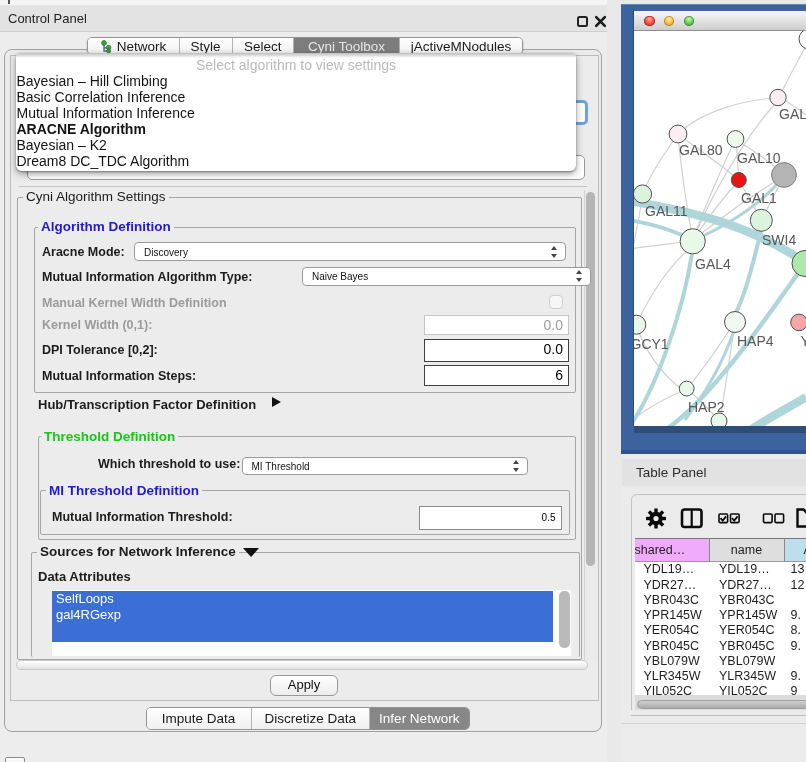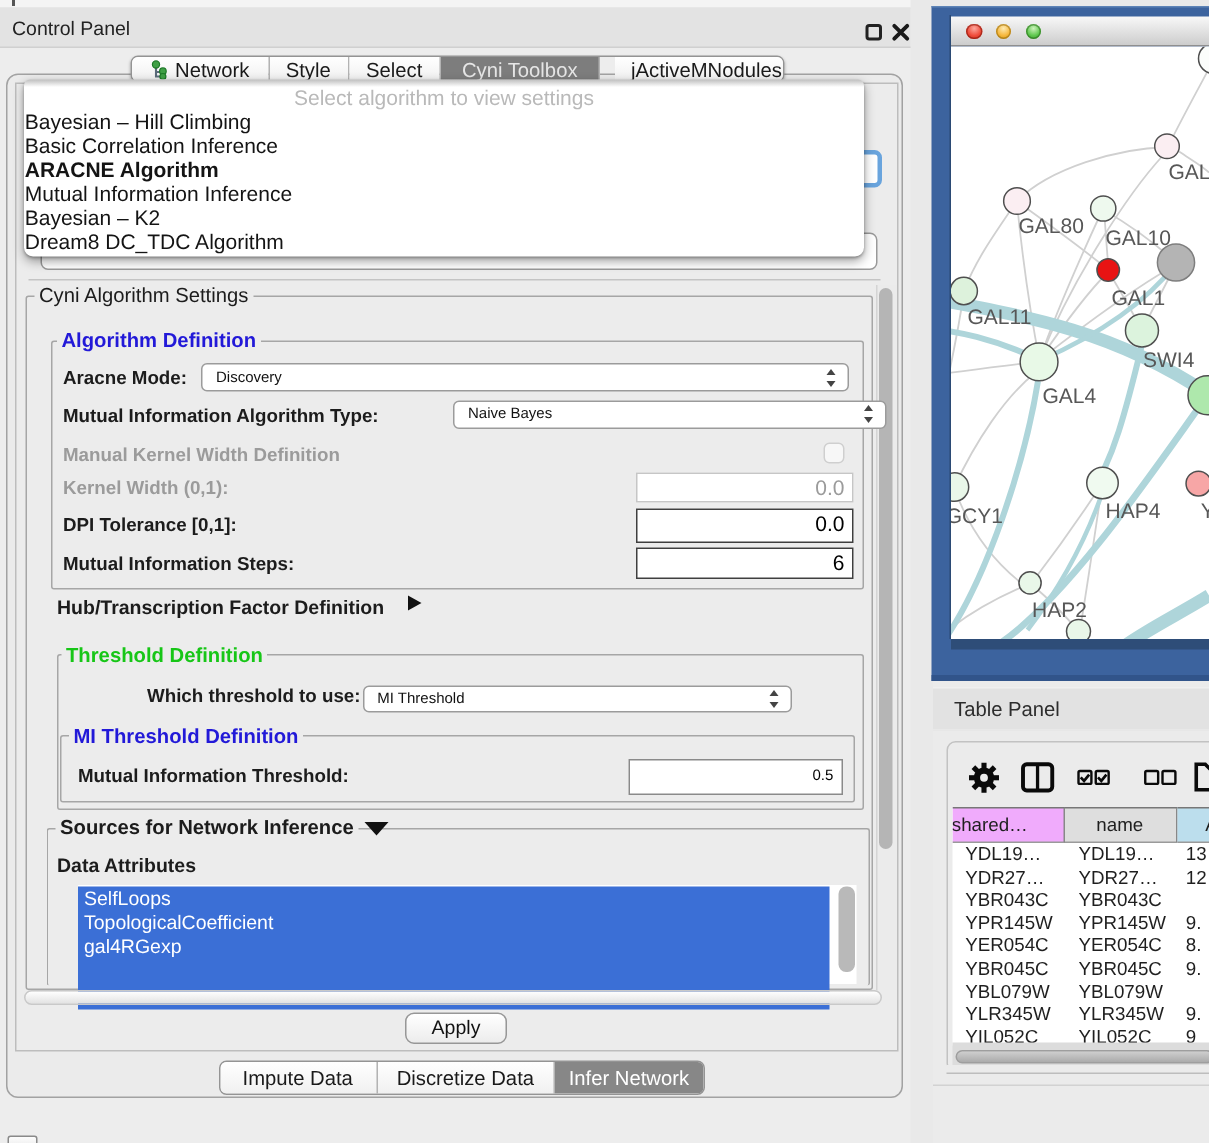--- a/index.html
+++ b/index.html
@@ -43,21 +43,21 @@
     <svg width="13" height="13" viewBox="0 0 13 13" style="margin-right:4px;">
       <path d="M4 4 L4 11 L7.5 11 M4 8 L7.5 8" stroke="#5a6b7a" stroke-width="1.4" fill="none"></path>
       <circle cx="4" cy="3" r="2.4" fill="#3fa045" stroke="#1e7a28" stroke-width="0.8"></circle>
       <circle cx="8.6" cy="7.5" r="2.2" fill="#3fa045" stroke="#1e7a28" stroke-width="0.8"></circle>
       <circle cx="8.6" cy="11" r="2" fill="#3fa045" stroke="#1e7a28" stroke-width="0.8"></circle>
     </svg>
     Network</div>
   <div class="seg" style="left:92px;width:53px;">Style</div>
   <div class="seg" style="left:145px;width:61.5px;">Select</div>
   <div class="seg sel" style="left:206.5px;width:106px;">Cyni Toolbox</div>
-  <div class="seg" style="left:312.5px;width:122px;border-right:none;margin-left:10px;">jActiveMNodules</div>
+  <div class="seg" style="left:312.5px;width:122px;border-right:none;">jActiveMNodules</div>
 </div>
 
 <div class="a" style="left:19px;top:185.5px;width:568px;height:1px;background:#c4c4c4;"></div>
 
 <div class="a" style="left:584px;top:190px;width:14px;height:470px;background:#ebebeb;border-left:1px solid #d4d4d4;box-sizing:border-box;"></div>
 <div class="a" style="left:585.5px;top:192px;width:9.5px;height:374px;background:#b5b5b5;border-radius:4.5px;"></div>
 
 <div class="a grp" style="left:17px;top:196.5px;width:563px;height:461px;"></div>
 <div class="a glbl" style="left:23px;top:190px;color:#1c1c1c;">Cyni Algorithm Settings</div>
 
@@ -75,21 +75,21 @@
     <span class="tx">Naive Bayes</span>
     <span class="arr"></span>
   </div>
 
 <div class="a lbl dis" style="left:42px;top:296px;">Manual Kernel Width Definition</div>
 <div class="a" style="left:549px;top:294.5px;width:14px;height:14px;background:#f7f7f7;border:1.5px solid #cfcfcf;border-radius:4px;box-sizing:border-box;"></div>
 
 <div class="a lbl dis" style="left:42px;top:318px;">Kernel Width (0,1):</div>
 <div class="a field dis" style="left:424px;top:315px;width:145px;height:20px;border:1px solid #c6c6c6;box-sizing:border-box;line-height:18px;padding-right:5px;color:#9b9b9b;font-size:14px;">0.0</div>
 
-<div class="a lbl" style="left:42px;top:343px;">DPI Tolerance [0,1]:</div>
+<div class="a lbl" style="left:42px;top:343px;">DPI Tolerance [0,2]:</div>
 <div class="a field" style="left:424px;top:339px;width:145px;height:22.5px;border:1.5px solid #3f3f3f;box-sizing:border-box;line-height:19.5px;padding-right:5px;color:#000;font-size:14px;">0.0</div>
 
 <div class="a lbl" style="left:42px;top:368.5px;">Mutual Information Steps:</div>
 <div class="a field" style="left:424px;top:364.5px;width:145px;height:21.5px;border:1.5px solid #3f3f3f;box-sizing:border-box;line-height:18.5px;padding-right:5px;color:#000;font-size:14px;">6</div>
 
 <div class="a lbl" style="left:38px;top:397px;font-size:13px;">Hub/Transcription Factor Definition</div>
 <div class="a" style="left:272px;top:397px;width:0;height:0;border-top:5.5px solid transparent;border-bottom:5.5px solid transparent;border-left:9px solid #111;"></div>
 
 <div class="a grp" style="left:37.5px;top:436px;width:536px;height:101.5px;"></div>
 <div class="a glbl" style="left:41px;top:429.5px;color:#17c617;font-weight:bold;font-size:13.5px;">Threshold Definition</div>
@@ -106,45 +106,44 @@
 <div class="a lbl" style="left:52px;top:509.5px;">Mutual Information Threshold:</div>
 <div class="a field" style="left:418.5px;top:506px;width:143px;height:23.5px;border:1px solid #8a8a8a;box-sizing:border-box;line-height:21.5px;padding-right:5px;color:#000;font-size:10px;">0.5</div>
 
 <div class="a grp" style="left:31px;top:552px;width:547px;height:104px;border-bottom:none;"></div>
 <div class="a glbl" style="left:37px;top:545px;color:#1c1c1c;font-weight:bold;font-size:13.5px;">Sources for Network Inference</div>
 <div class="a" style="left:243px;top:548px;width:0;height:0;border-left:8px solid transparent;border-right:8px solid transparent;border-top:9px solid #111;"></div>
 
 <div class="a lbl" style="left:38px;top:568.5px;font-size:13px;">Data Attributes</div>
 
 <div class="a" style="left:52px;top:590px;width:519px;height:66px;background:#fff;"></div>
-<div class="a" style="left:52px;top:590.5px;width:501px;height:82px;background:#3b6fd6;color:#fff;font-size:13px;">
+<div class="a" style="left:52px;top:590.5px;width:501px;height:51px;background:#3b6fd6;color:#fff;font-size:13px;">
   <div style="height:16.2px;line-height:16.2px;padding-left:4px;">SelfLoops</div>
-  <div style="height:16.2px;line-height:16.2px;padding-left:4px;">TopologicalCoefficient</div>
   <div style="height:16.2px;line-height:16.2px;padding-left:4px;">gal4RGexp</div>
 </div>
 <div class="a" style="left:558.5px;top:591px;width:11px;height:57px;background:#b9b9b9;border-radius:5px;"></div>
 
 <div class="a" style="left:16px;top:659.5px;width:572px;height:10px;background:linear-gradient(#ffffff,#e2e2e2);border:1px solid #c9c9c9;border-radius:6px;box-sizing:border-box;"></div>
 
 <div class="a" style="left:270px;top:675px;width:68px;height:20.5px;background:linear-gradient(#ffffff,#ececec);border:1px solid #979797;border-radius:6px;box-sizing:border-box;text-align:center;font-size:13px;color:#111;line-height:18.5px;">Apply</div>
 
 <div class="a tabgrp" style="left:145.5px;top:707px;width:322px;height:21px;box-shadow:none;">
   <div class="seg" style="left:0;width:105px;">Impute Data</div>
   <div class="seg" style="left:105px;width:118.5px;">Discretize Data</div>
   <div class="seg sel" style="left:223.5px;width:98.5px;border-right:none;background:#878787;color:#fff;">Infer Network</div>
 </div>
 
 <div class="a" style="left:16px;top:52.5px;width:560px;height:118.5px;background:#fff;border-radius:4px 4px 6px 6px;box-shadow:0 3px 7px rgba(0,0,0,0.38),0 1px 2px rgba(0,0,0,0.3);"></div>
 <div class="a" style="left:16px;top:52.5px;width:560px;height:5px;background:linear-gradient(rgba(110,110,110,0.45),rgba(110,110,110,0));border-radius:4px 4px 0 0;"></div>
 <div class="a" style="left:16px;top:57px;width:560px;font-size:14px;color:#b9b9b9;text-align:center;">Select algorithm to view settings</div>
 <div class="a" style="left:16px;top:74px;width:464px;">
   <div class="prow">Bayesian – Hill Climbing</div>
   <div class="prow">Basic Correlation Inference</div>
+  <div class="prow">Mutual Information Inference</div>
   <div class="prow" style="font-weight:bold;">ARACNE Algorithm</div>
-  <div class="prow">Mutual Information Inference</div>
   <div class="prow">Bayesian – K2</div>
   <div class="prow">Dream8 DC_TDC Algorithm</div>
 </div>
 
 <div class="a" style="left:620.5px;top:3.5px;width:185.5px;height:450.5px;background:#3c639e;"></div>
 <div class="a" style="left:620.5px;top:3.5px;width:185.5px;height:1.5px;background:#5d83b6;"></div>
 <div class="a" style="left:634px;top:426px;width:172px;height:7px;background:#2e4d78;"></div>
 <div class="a" style="left:620.5px;top:450px;width:185.5px;height:4px;background:#31548a;"></div>
 <div class="a" style="left:632.5px;top:10px;width:1.5px;height:416px;background:#2b4a74;"></div>
 

